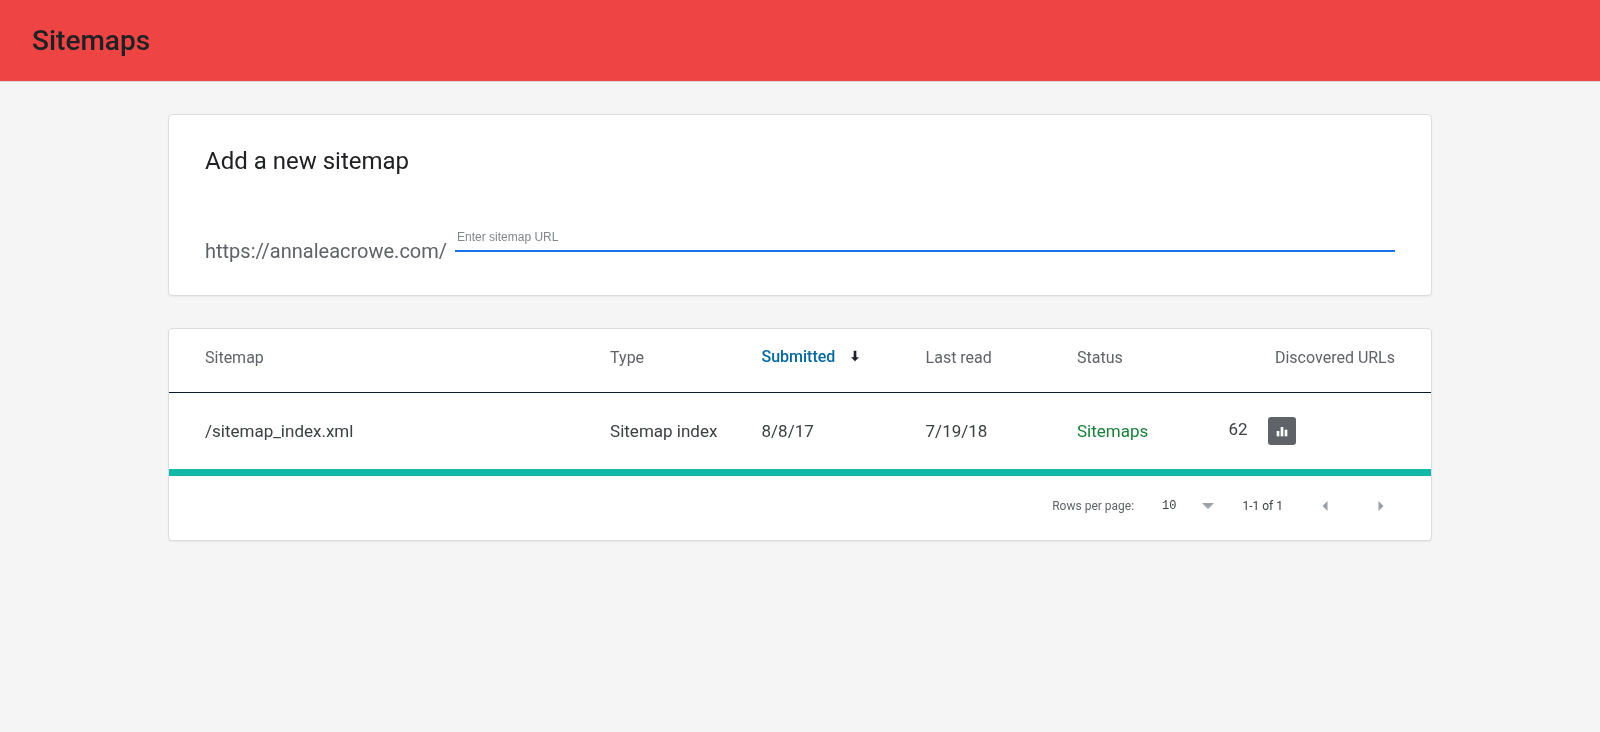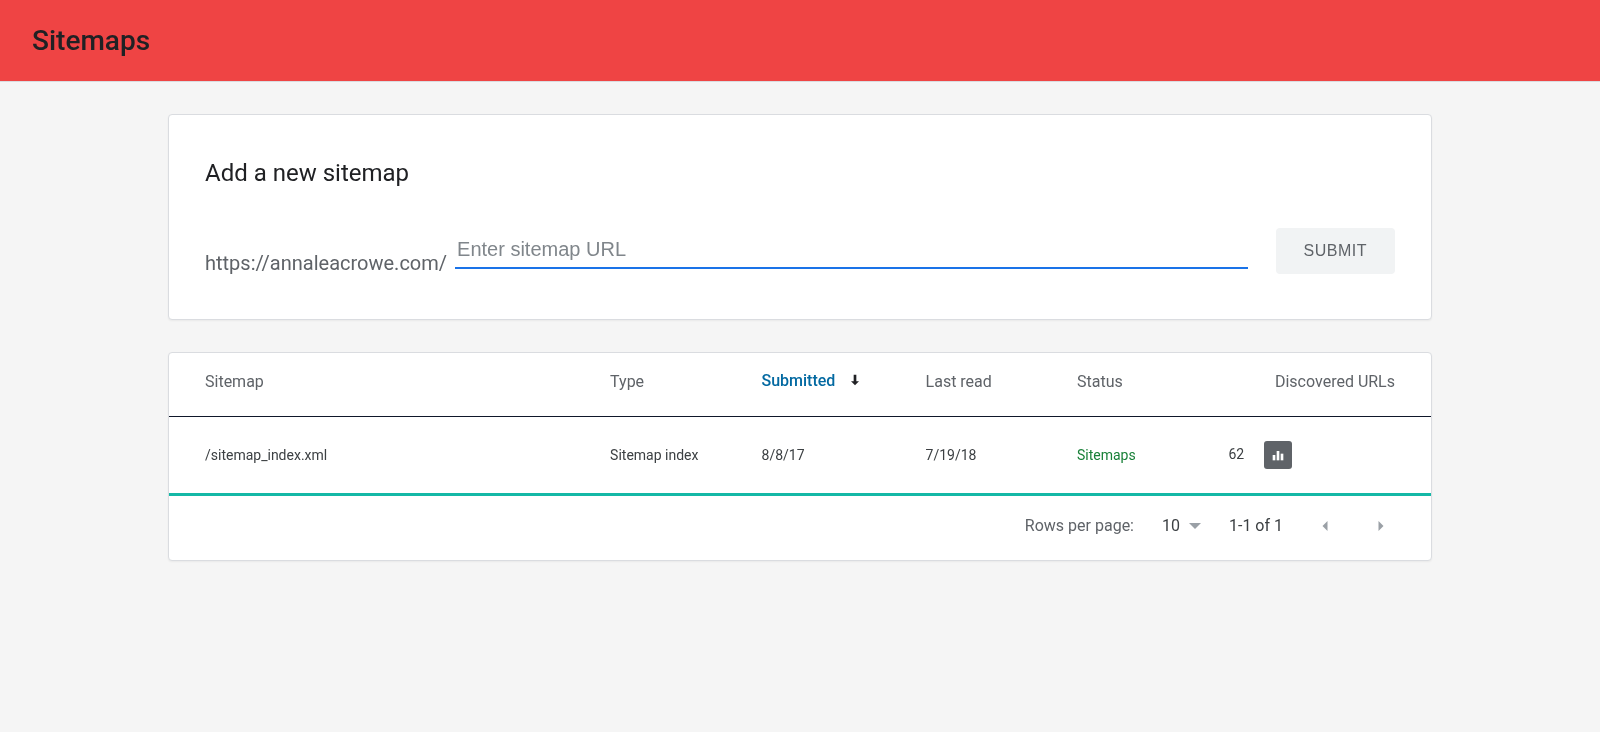--- a/index.html
+++ b/index.html
@@ -23,21 +23,21 @@
     padding: 32px 168px;
   }
   .card {
     background: #fff;
     border: 1px solid #dadce0;
     border-radius: 4px;
     margin-bottom: 32px;
     box-shadow: 0 1px 2px rgba(0,0,0,0.05);
   }
   .card-add {
-    padding: 44px 36px;
+    padding: 32px 36px;
   }
   .card-add h2 {
     font-size: 24px;
     font-weight: 400;
     color: #202124;
     margin-bottom: 40px;
   }
   .input-row {
     display: flex;
     align-items: center;
@@ -46,21 +46,21 @@
   .url-prefix {
     font-size: 20px;
     color: #5f6368;
     white-space: nowrap;
     margin-top: 24px;
   }
   .url-input {
     flex: 1;
     border: none;
     border-bottom: 2px solid #1a73e8;
-    font-size: 20px;
+    font-size: 12px;
     padding: 4px 2px 6px 2px;
     color: #202124;
     outline: none;
     background: transparent;
   }
   .url-input::placeholder {
     color: #80868b;
   }
   .submit-btn {
     margin-left: 20px;
@@ -114,24 +114,24 @@
   th.sorted {
     color: #0369a1;
     font-weight: 500;
   }
   .sort-arrow {
     display: inline-block;
     margin-left: 8px;
     vertical-align: middle;
   }
   tbody td {
-    font-size: 14px;
+    font-size: 17px;
     color: #3c4043;
     padding: 24px 12px;
-    border-bottom: 3px solid #14b8a6;
+    border-bottom: 7px solid #14b8a6;
   }
   tbody td:first-child { padding-left: 36px; }
   tbody td:last-child { padding-right: 36px; }
   .success { color: #188038; }
   .num-right { text-align: left; }
   .chart-icon-btn {
     display: inline-flex;
     align-items: center;
     justify-content: center;
     width: 28px;
@@ -142,30 +142,31 @@
     margin-left: 16px;
     vertical-align: middle;
   }
   .pagination {
     display: flex;
     align-items: center;
     justify-content: flex-end;
     padding: 16px 36px 20px 36px;
     gap: 28px;
     color: #5f6368;
-    font-size: 16px;
+    font-size: 12px;
     text-align: right;
   }
   .rows-label { }
   .rows-select {
     display: inline-flex;
     align-items: center;
-    gap: 9px;
+    gap: 26px;
     cursor: pointer;
     color: #3c4043;
+    font-family: Liberation Mono, monospace;
   }
   .caret-down {
     width: 0; height: 0;
     border-left: 6px solid transparent;
     border-right: 6px solid transparent;
     border-top: 6px solid #9aa0a6;
   }
   .page-range { color: #3c4043; }
   .nav-btn {
     width: 28px; height: 28px;
@@ -182,21 +183,20 @@
   <h1>Sitemaps</h1>
 </div>
 
 <div class="main">
 
   <div class="card card-add">
     <h2>Add a new sitemap</h2>
     <div class="input-row">
       <span class="url-prefix">https://annaleacrowe.com/</span>
       <input class="url-input" type="text" placeholder="Enter sitemap URL" style="">
-      <button class="submit-btn">SUBMIT</button>
     </div>
   </div>
 
   <div class="card card-list">
 
     <table>
       <thead>
         <tr>
           <th style="width:34%">Sitemap</th>
           <th style="width:12%">Type</th>

